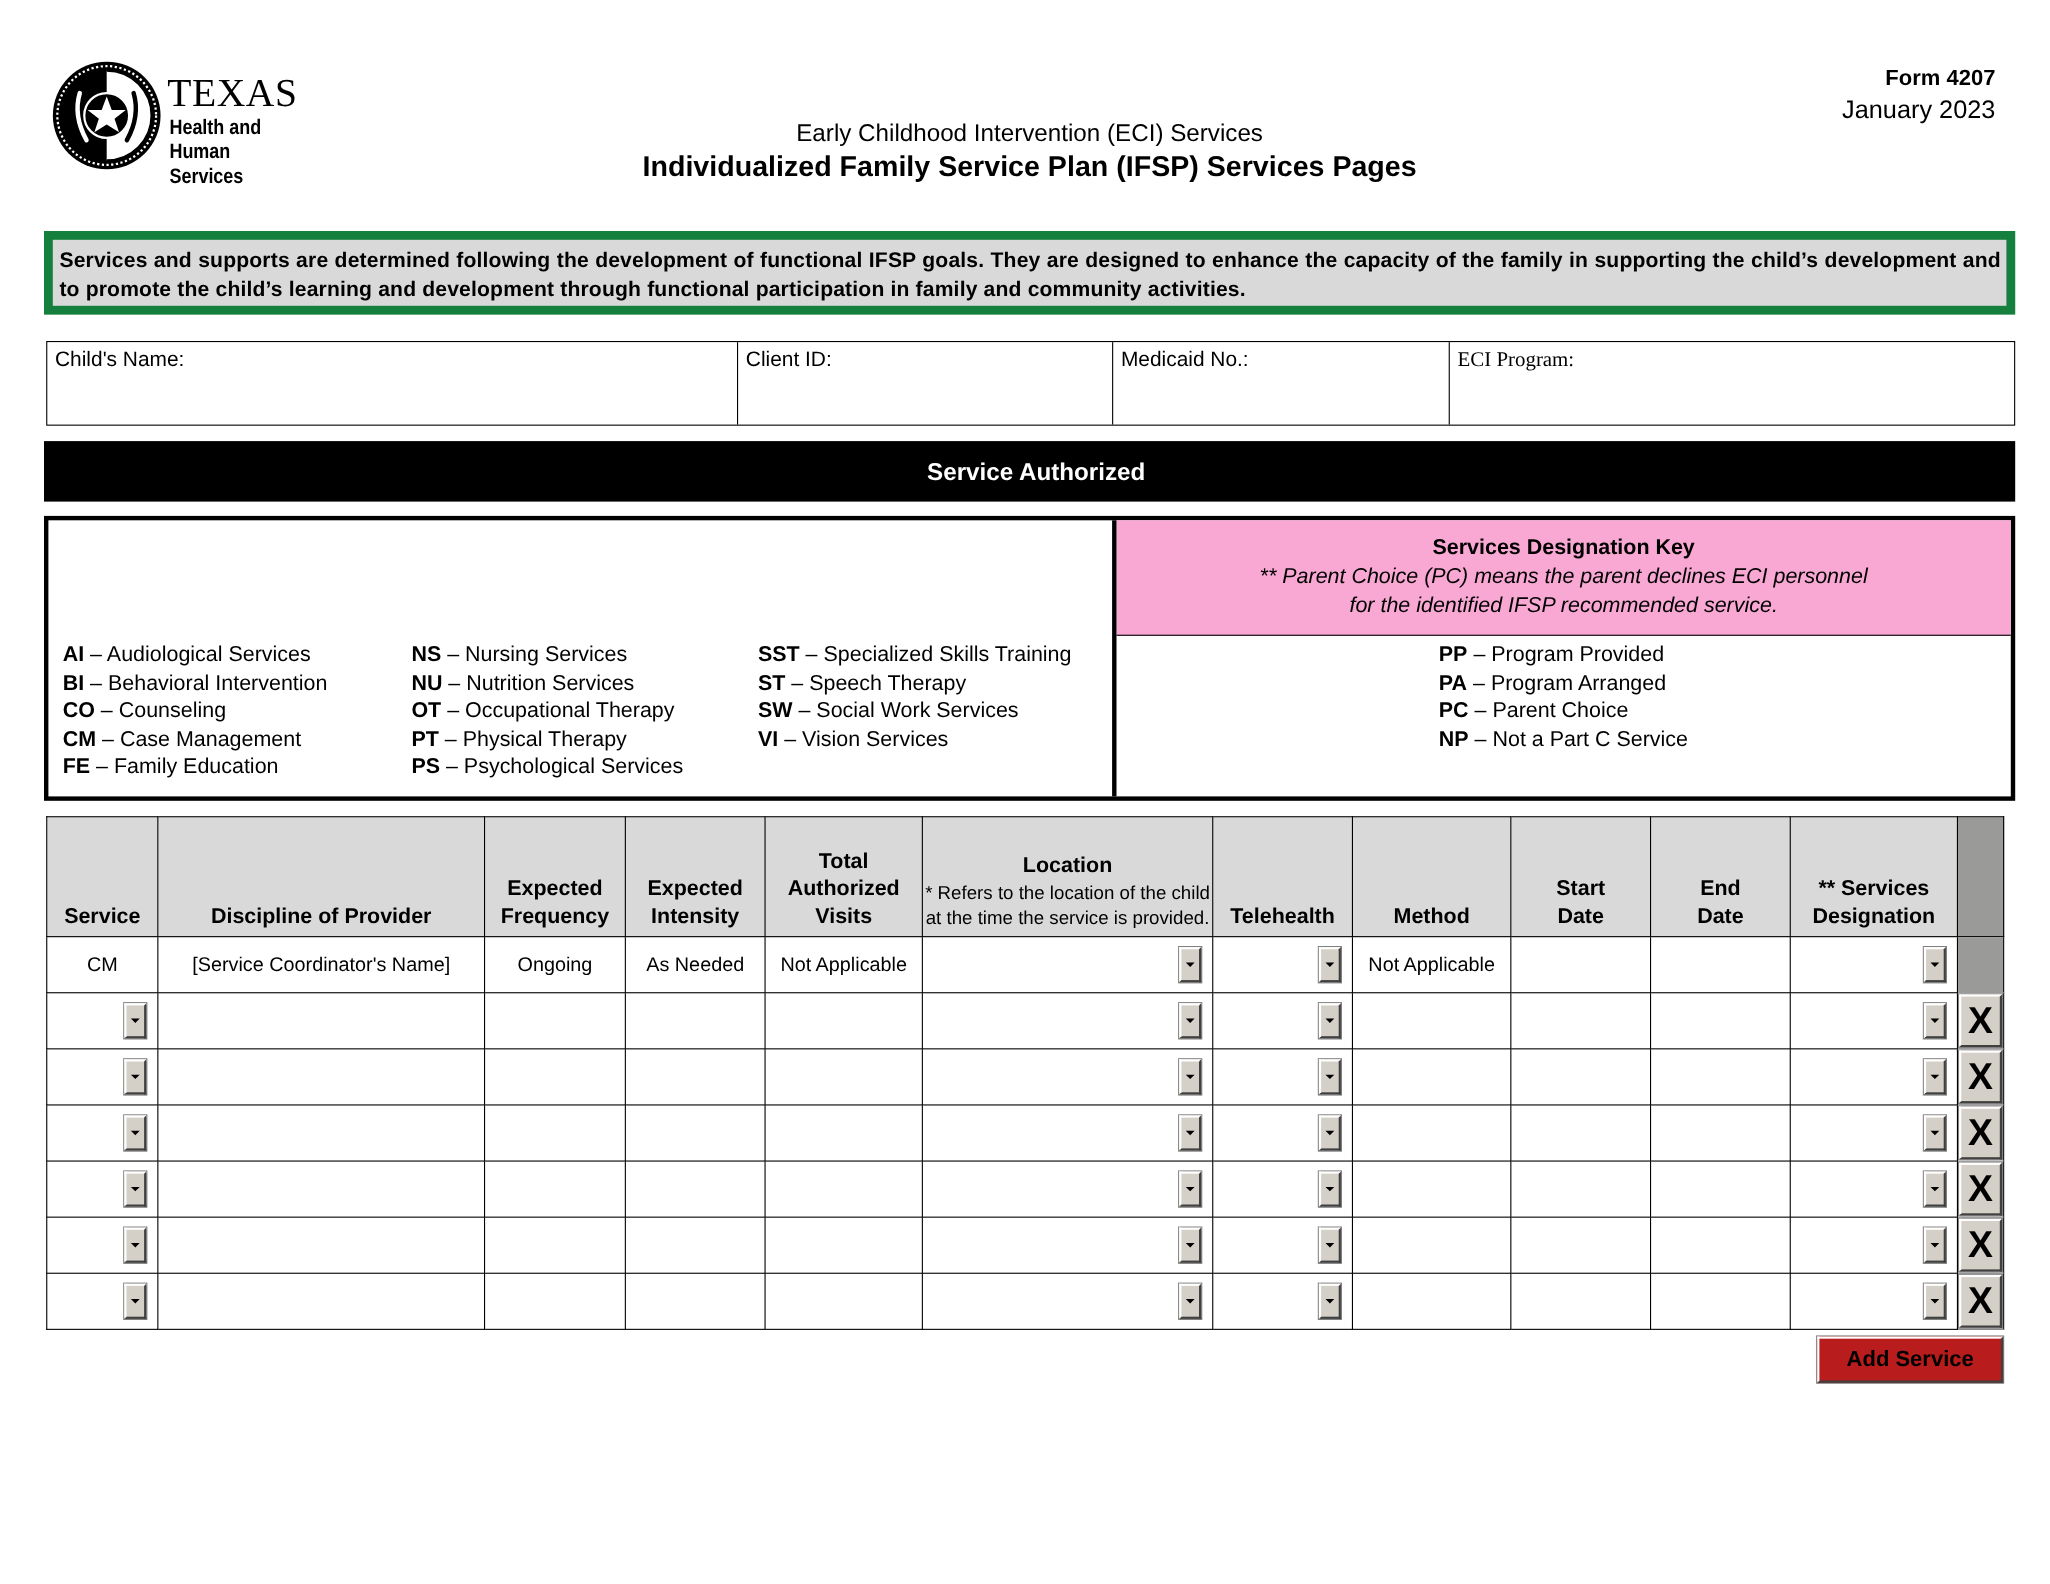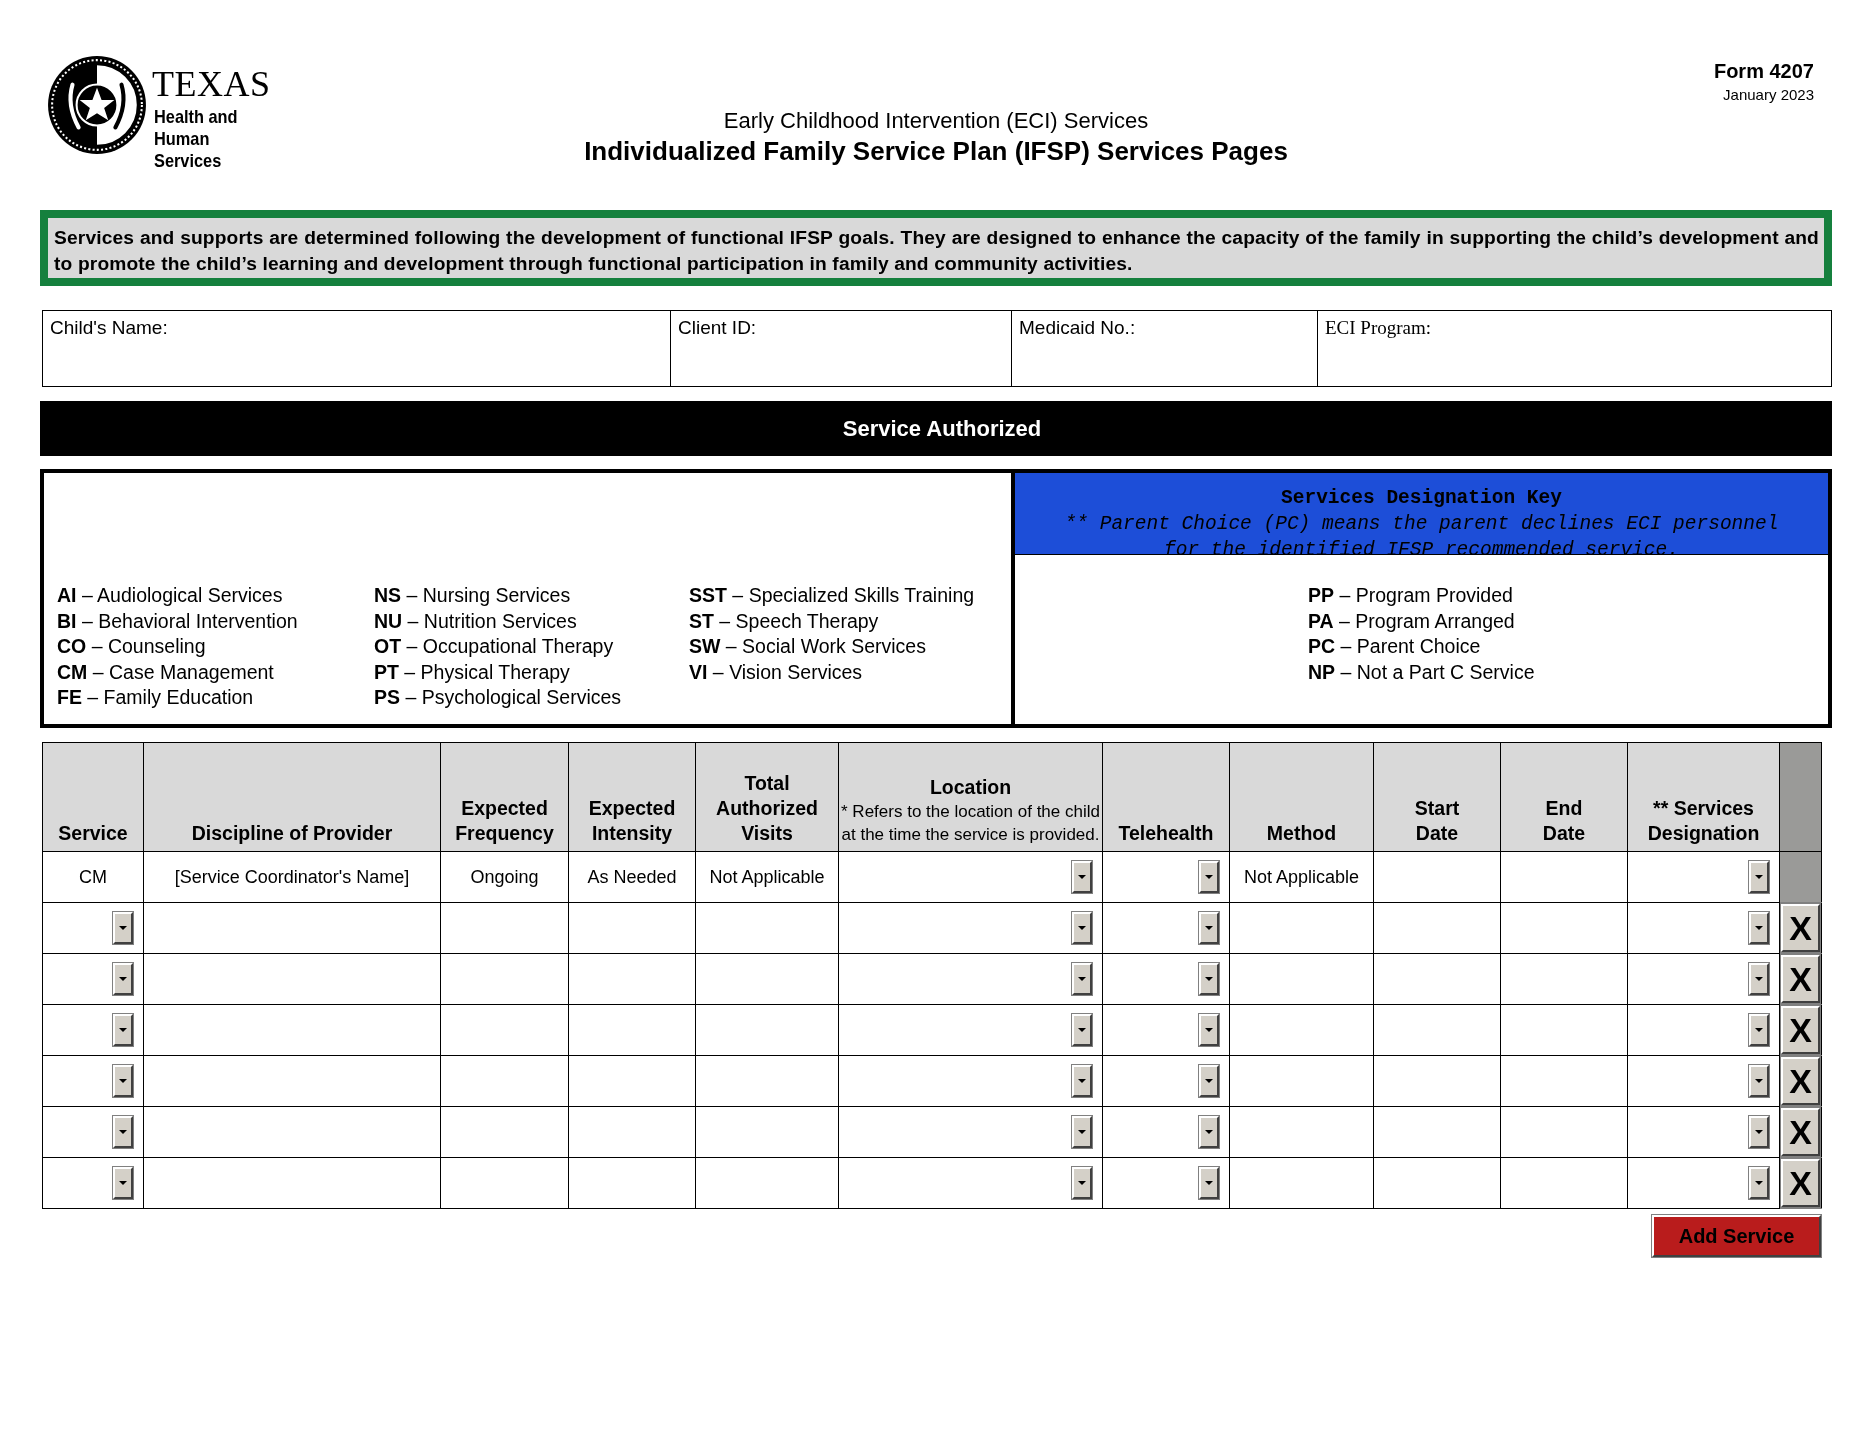--- a/index.html
+++ b/index.html
@@ -8,41 +8,41 @@
 
   .abs { position: absolute; }
 
   
   #logo { left: 46px; top: 54px; width: 260px; height: 102px; }
   #logo .seal { position: absolute; left: 0; top: 0; width: 102px; height: 102px; }
   #logo .texas { position: absolute; left: 106px; top: 12px; font-family: "Liberation Serif", serif; font-size: 36px; letter-spacing: 0.5px; line-height: 36px; }
   #logo .hhs { position: absolute; left: 108px; top: 52px; font-size: 19px; font-weight: bold; line-height: 22px; transform: scaleX(0.86); transform-origin: left top; }
 
   #form-no { right: 50px; top: 60px; font-size: 20px; font-weight: bold; text-align: right; }
-  #form-date { right: 50px; top: 86px; font-size: 15px; text-align: right; }
+  #form-date { right: 50px; top: 86px; font-size: 23px; text-align: right; }
 
   #subtitle { left: 0; width: 1864px; top: 108px; text-align: center; font-size: 22px; padding-left: 8px; }
   #title { left: 0; width: 1864px; top: 136px; text-align: center; font-size: 26px; font-weight: bold; padding-left: 8px; }
 
   
   #intro { left: 40px; top: 210px; width: 1792px; height: 76px; border: 8px solid #15803d; background: #d9d9d9;
            font-size: 19.2px; font-weight: bold; line-height: 26px; padding: 7px 5px 0 6px; text-align: justify; letter-spacing: 0.15px; }
 
   
   #info { left: 42px; top: 310px; width: 1790px; height: 77px; border: 1.5px solid #000; display: flex; }
   #info .cell { border-right: 1.5px solid #000; font-size: 19px; padding: 6px 7px; }
   #info .cell:last-child { border-right: none; font-family: Liberation Serif, serif; }
 
   
   #bar { left: 40px; top: 401px; width: 1792px; height: 55px; background: #000; color: #fff; font-size: 22px; font-weight: bold;
          display: flex; align-items: center; justify-content: center; padding-left: 12px; }
 
   
   #keys { left: 40px; top: 469px; width: 1792px; height: 259px; border: 4px solid #000; }
-  #keys .hdr { position: absolute; top: 0; height: 82px; background: #1d4ed8; border-bottom: 1.5px solid #000; font-family: Liberation Mono, monospace; }
+  #keys .hdr { position: absolute; top: 0; height: 105px; background: #f9a8d4; border-bottom: 1.5px solid #000; }
   #keys .divider { position: absolute; left: 967px; top: 0; bottom: 0; width: 4px; background: #000; }
   #svc-key-hdr { left: 0; width: 967px; display: flex; align-items: center; justify-content: center; font-size: 19.5px; font-weight: bold; padding-left: 50px; }
   #des-key-hdr { left: 971px; right: 0; text-align: center; font-size: 19.5px; padding-top: 12px; line-height: 26px; }
   #des-key-hdr .t { font-weight: bold; }
   #des-key-hdr .n { font-style: italic; }
   .keycol { position: absolute; top: 110px; font-size: 19.5px; line-height: 25.5px; }
   .keycol b { font-weight: bold; }
   #kc1 { left: 13px; } #kc2 { left: 330px; } #kc3 { left: 645px; }
   #kc4 { left: 1264px; }
 

